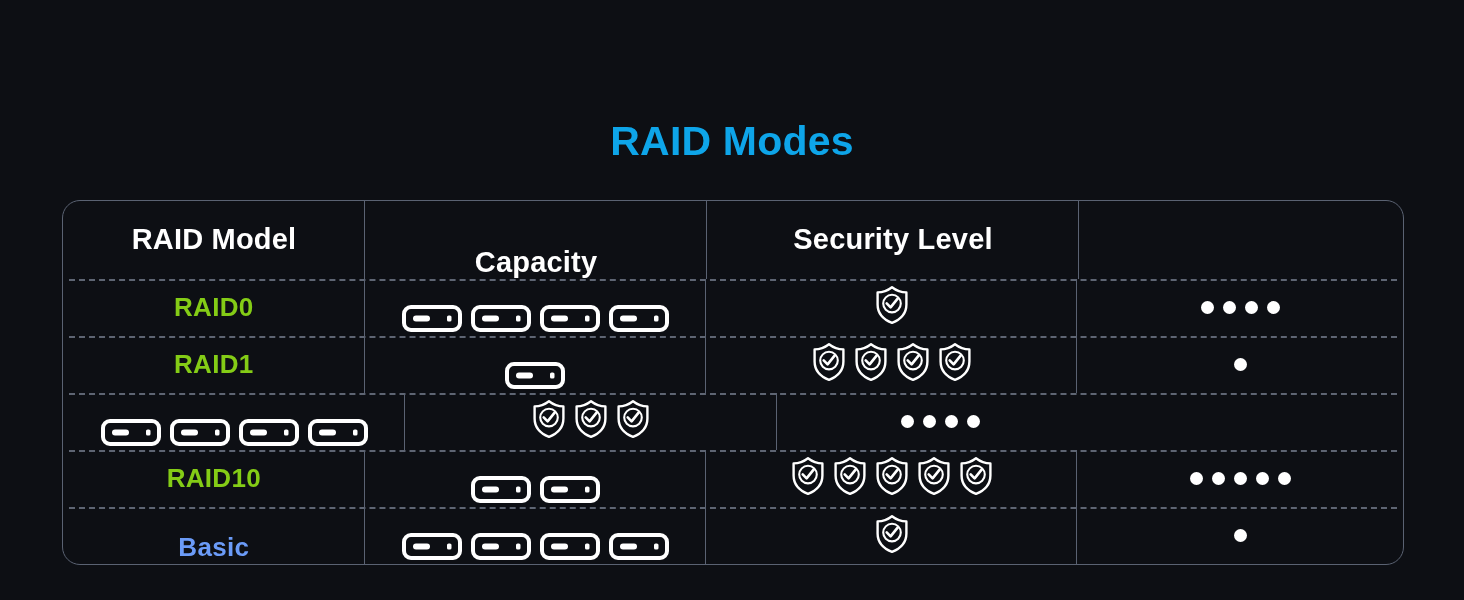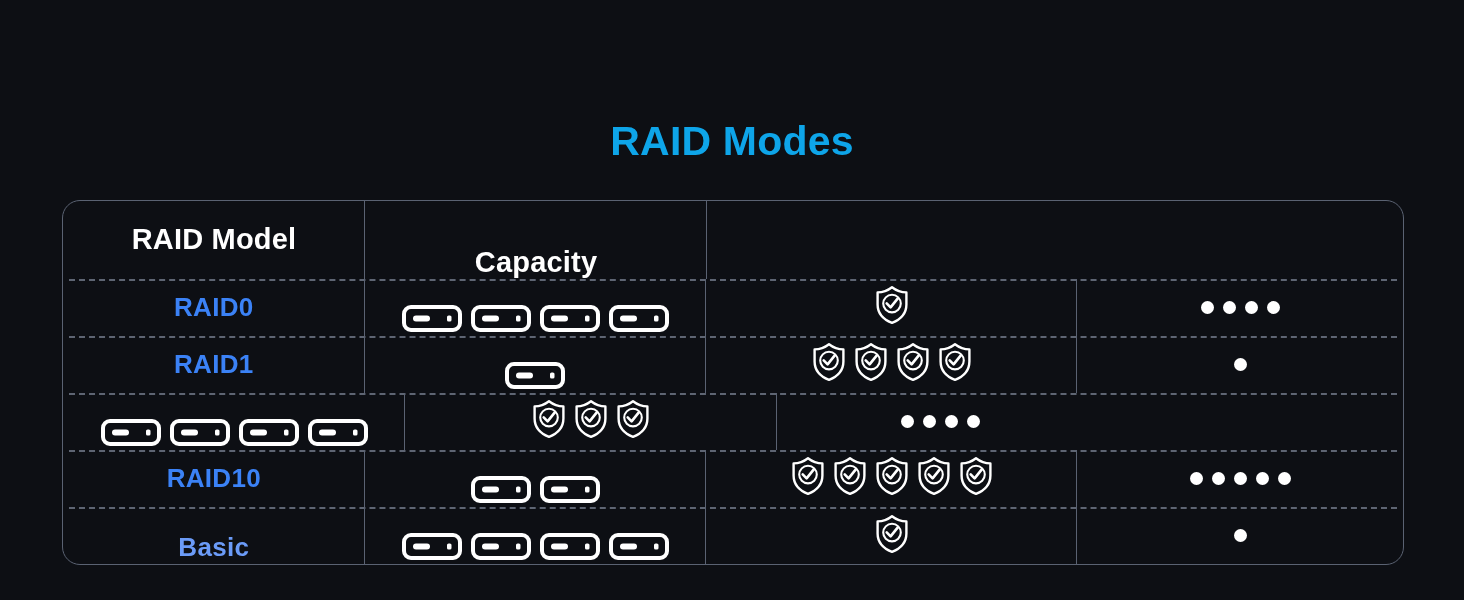--- a/index.html
+++ b/index.html
@@ -98,21 +98,21 @@
   
 
   .head-text {
     color: #ffffff;
     font-size: 29px;
     font-weight: bold;
     letter-spacing: 0.2px;
   }
 
   .model-label {
-    color: #3b82f6;
+    color: #84cc16;
     font-size: 26px;
     font-weight: bold;
     letter-spacing: 0.3px;
   }
   .model-label.light { color: #6b9bf7; margin-top: 24px; }
 
   
   .icon-group {
     display: flex;
     align-items: center;
@@ -141,20 +141,23 @@
 
   <div class="table-card">
     <div class="table" id="table-body">
         <div class="row header-row">
           <div class="cell col-model divider">
              <span class="head-text">RAID Model</span>
            </div>
           <div class="cell col-capacity divider">
              <span class="head-text">Capacity</span>
            </div>
+          <div class="cell col-security divider">
+             <span class="head-text">Security Level</span>
+           </div>
         </div>
         <div class="row body-row">
           <div class="cell col-model divider">
              <span class="model-label">RAID0</span>
            </div>
           <div class="cell col-capacity divider">
              <span class="icon-group drives">
               <span class="drive-icon">
     <svg width="60" height="27" viewBox="0 0 60 27" aria-hidden="true">
       <rect x="2" y="2" width="56" height="23" rx="7" ry="7" fill="none" stroke="#ffffff" stroke-width="4"></rect>

